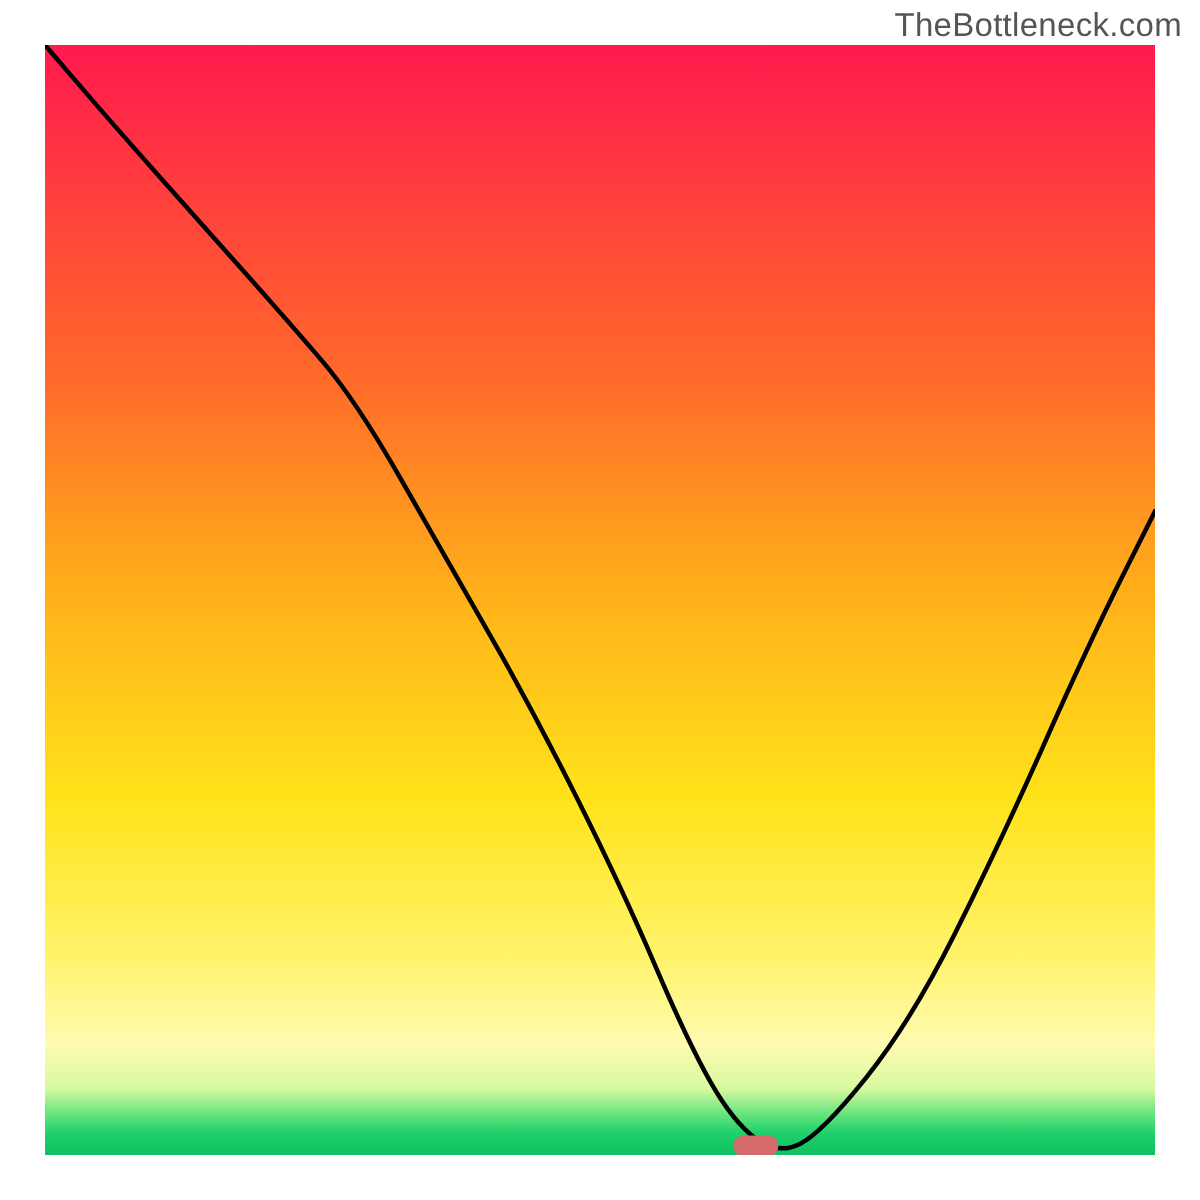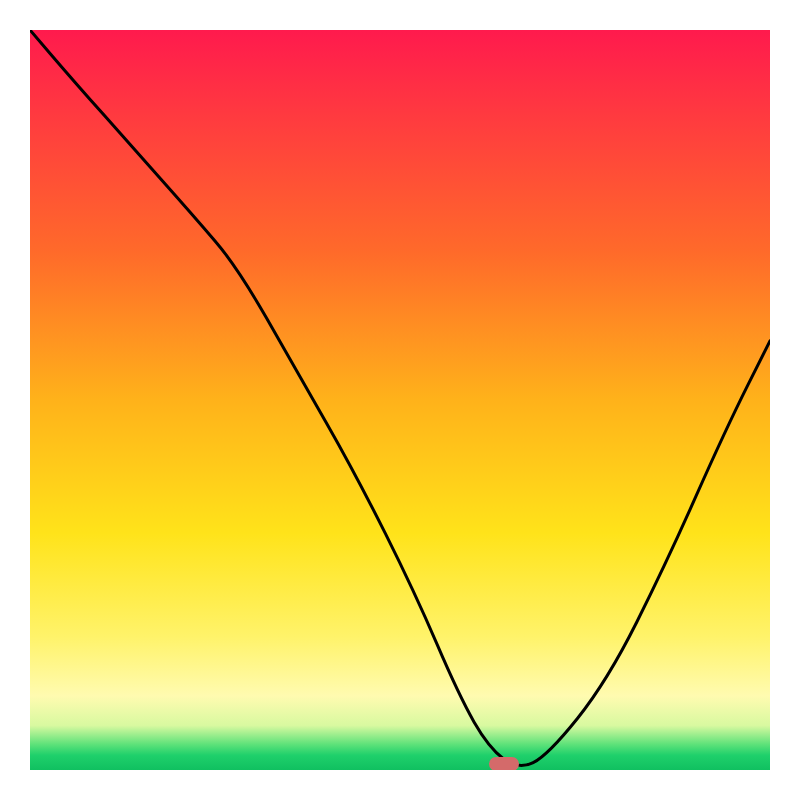--- a/index.html
+++ b/index.html
@@ -66,20 +66,21 @@
     border-radius: 7px;
     background: #d46a6a;
     transform: translate(-50%, -50%);
   }
 </style>
 </head>
 <body>
 
 <div class="container">
 
+  <div class="watermark">TheBottleneck.com</div>
 
   <div class="plot-area">
     <div class="gradient-bg"></div>
 
     <svg class="overlay" viewBox="0 0 740 740" preserveAspectRatio="none">
       <path id="curve-path" fill="none" stroke="#000000" stroke-width="3" stroke-linejoin="round" stroke-linecap="round" d="M 0.0 0.0 Q 0.0 0.0 22.2 25.9 Q 44.4 51.8 74.0 85.1 Q 103.6 118.4 133.2 151.7 Q 162.8 185.0 185.0 210.9 Q 207.2 236.8 236.8 288.6 Q 266.4 340.4 296.0 392.2 Q 325.6 444.0 355.2 503.2 Q 384.8 562.4 407.0 614.2 Q 429.2 666.0 444.0 691.9 Q 458.8 717.8 473.6 728.9 Q 488.4 740.0 503.2 732.6 Q 518.0 725.2 547.6 688.2 Q 577.2 651.2 606.8 592.0 Q 636.4 532.8 666.0 466.2 Q 695.6 399.6 717.8 355.2 T 740.0 310.8"></path>
     </svg>
 
     <div id="marker" class="marker" style="left: 473.6px; top: 734px; background: rgb(212, 106, 106);"></div>
   </div>

